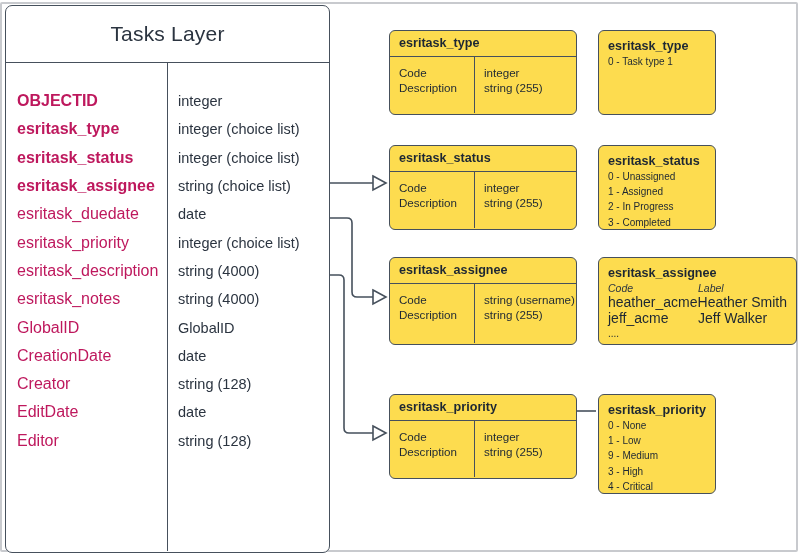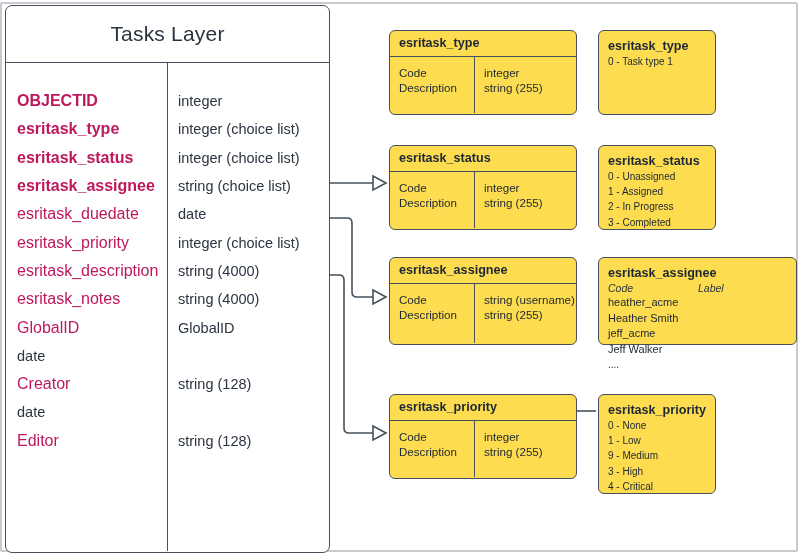--- a/index.html
+++ b/index.html
@@ -155,25 +155,24 @@
   }
   .vals-hdr {
     display: flex;
     font-size: 10.5px;
     font-style: italic;
     color: #2b3440;
     line-height: 14px;
   }
   .vals-pair {
     display: flex;
-    font-size: 11px;
+    font-size: 14px;
     color: #1d2733;
     line-height: 15.6px;
     white-space: nowrap;
-    flex-direction: column;
   }
   .pair-code { width: 90px; }
   .pair-label { flex: 1; }
 
   
   .conn {
     position: absolute;
     pointer-events: none;
     overflow: visible;
   }
@@ -221,27 +220,29 @@
         </div>
         <div class="field-row">
           <span class="field-name">esritask_notes</span>
           <span class="field-type">string (4000)</span>
         </div>
         <div class="field-row">
           <span class="field-name">GlobalID</span>
           <span class="field-type">GlobalID</span>
         </div>
         <div class="field-row">
+          <span class="field-name">CreationDate</span>
           <span class="field-type">date</span>
         </div>
         <div class="field-row">
           <span class="field-name">Creator</span>
           <span class="field-type">string (128)</span>
         </div>
         <div class="field-row">
+          <span class="field-name">EditDate</span>
           <span class="field-type">date</span>
         </div>
         <div class="field-row">
           <span class="field-name">Editor</span>
           <span class="field-type">string (128)</span>
         </div>
 
       </div>
     </div>
   </div>

